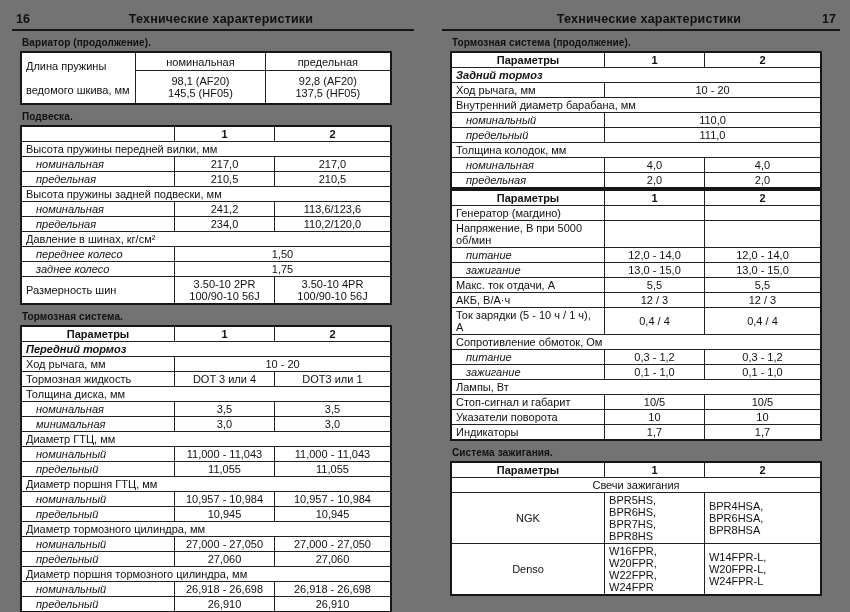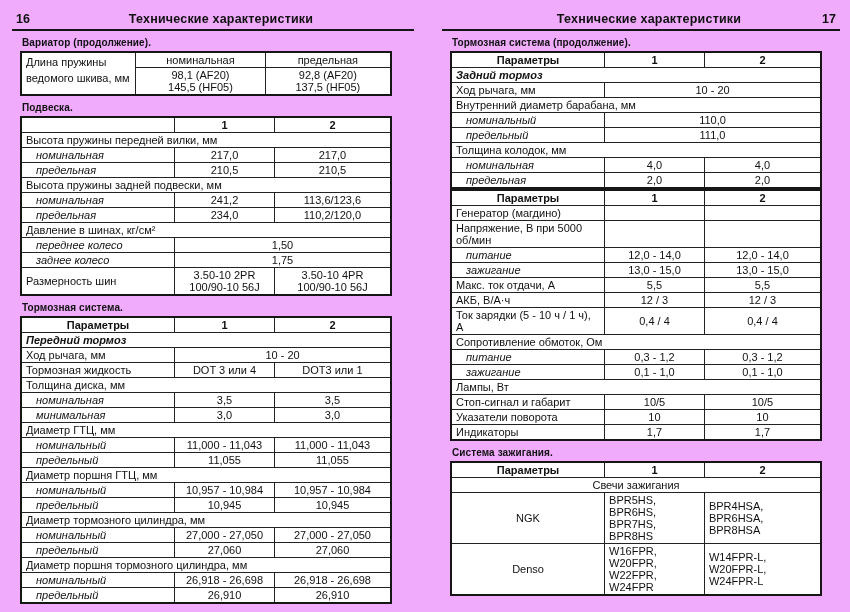--- a/index.html
+++ b/index.html
@@ -1,21 +1,21 @@
 <!DOCTYPE html>
 <html><head>
 <meta charset="utf-8">
 <style>
   html,body{margin:0;padding:0;}
   body{
     width:850px;height:612px;background:#ffffff;overflow:hidden;
     font-family:"Liberation Sans","DejaVu Sans",sans-serif;color:#111;
     position:relative;
   }
-  .spread{position:absolute;inset:0;background:#f0abfc;}
+  .spread{position:absolute;inset:0;background:#737373;}
   .page{position:absolute;top:12px;}
   .page-left{left:12px;width:402px;}
   .page-right{left:442px;width:398px;}
   .pagehead{
     position:relative;height:17px;border-bottom:2px solid #161616;
     margin-bottom:2px;
   }
   .ptitle{
     position:absolute;left:16px;right:0;text-align:center;
     font-weight:bold;font-size:12.5px;letter-spacing:.2px;
@@ -32,21 +32,21 @@
     border:2px solid #161616;background:#fff;
   }
   .spec td{
     border:1px solid #222;padding:1px 4px;font-size:11px;line-height:12px;
     vertical-align:middle;white-space:pre-line;overflow:hidden;
   }
   .spec td.ctr{text-align:center;}
   .spec td.b{font-weight:bold;}
   .spec td.bi{font-weight:bold;font-style:italic;}
   .spec td.ind{padding-left:14px;font-style:italic;}
-  .spec td.lh2{line-height:16px;vertical-align:top;}
+  .spec td.lh2{line-height:24px;vertical-align:top;}
 </style>
 </head>
 <body>
 
 <div class="spread">
 
   <div class="page page-left">
     <div class="pagehead">
       <span class="pnum pleft">16</span>
       <span class="ptitle">Технические характеристики</span>

